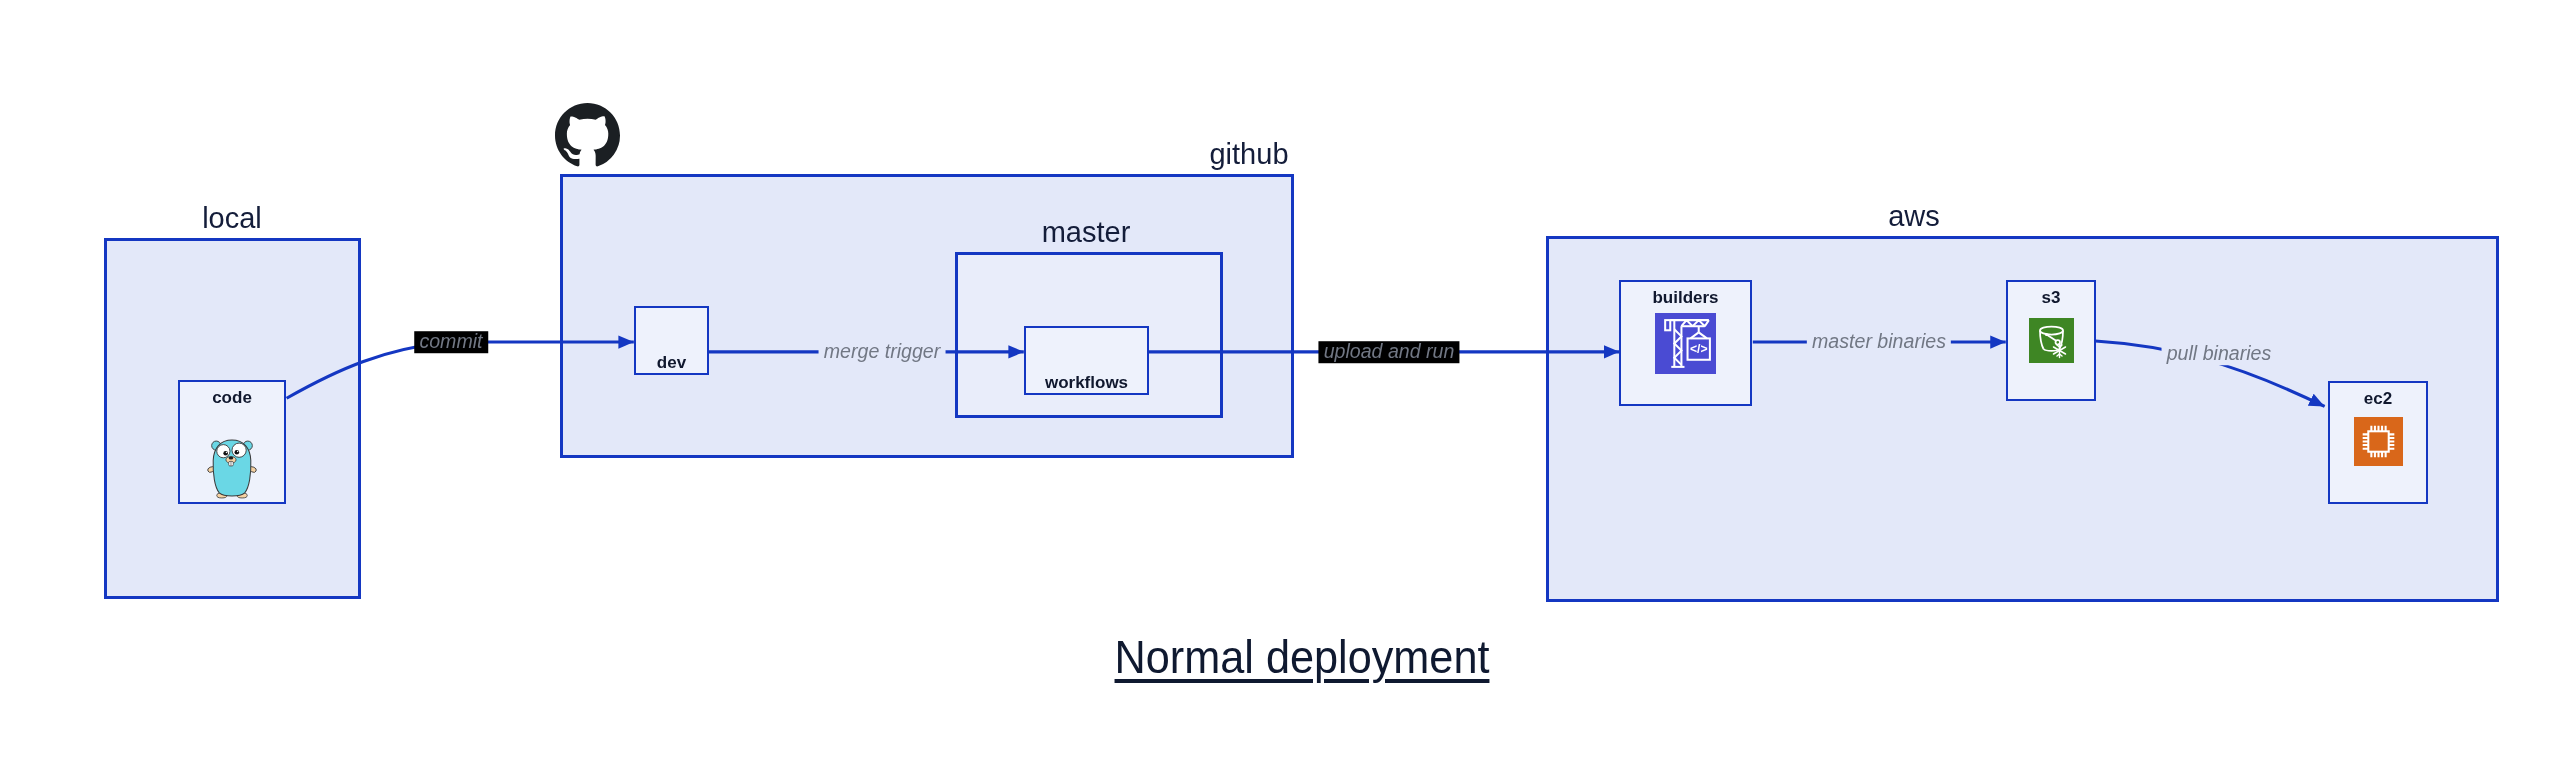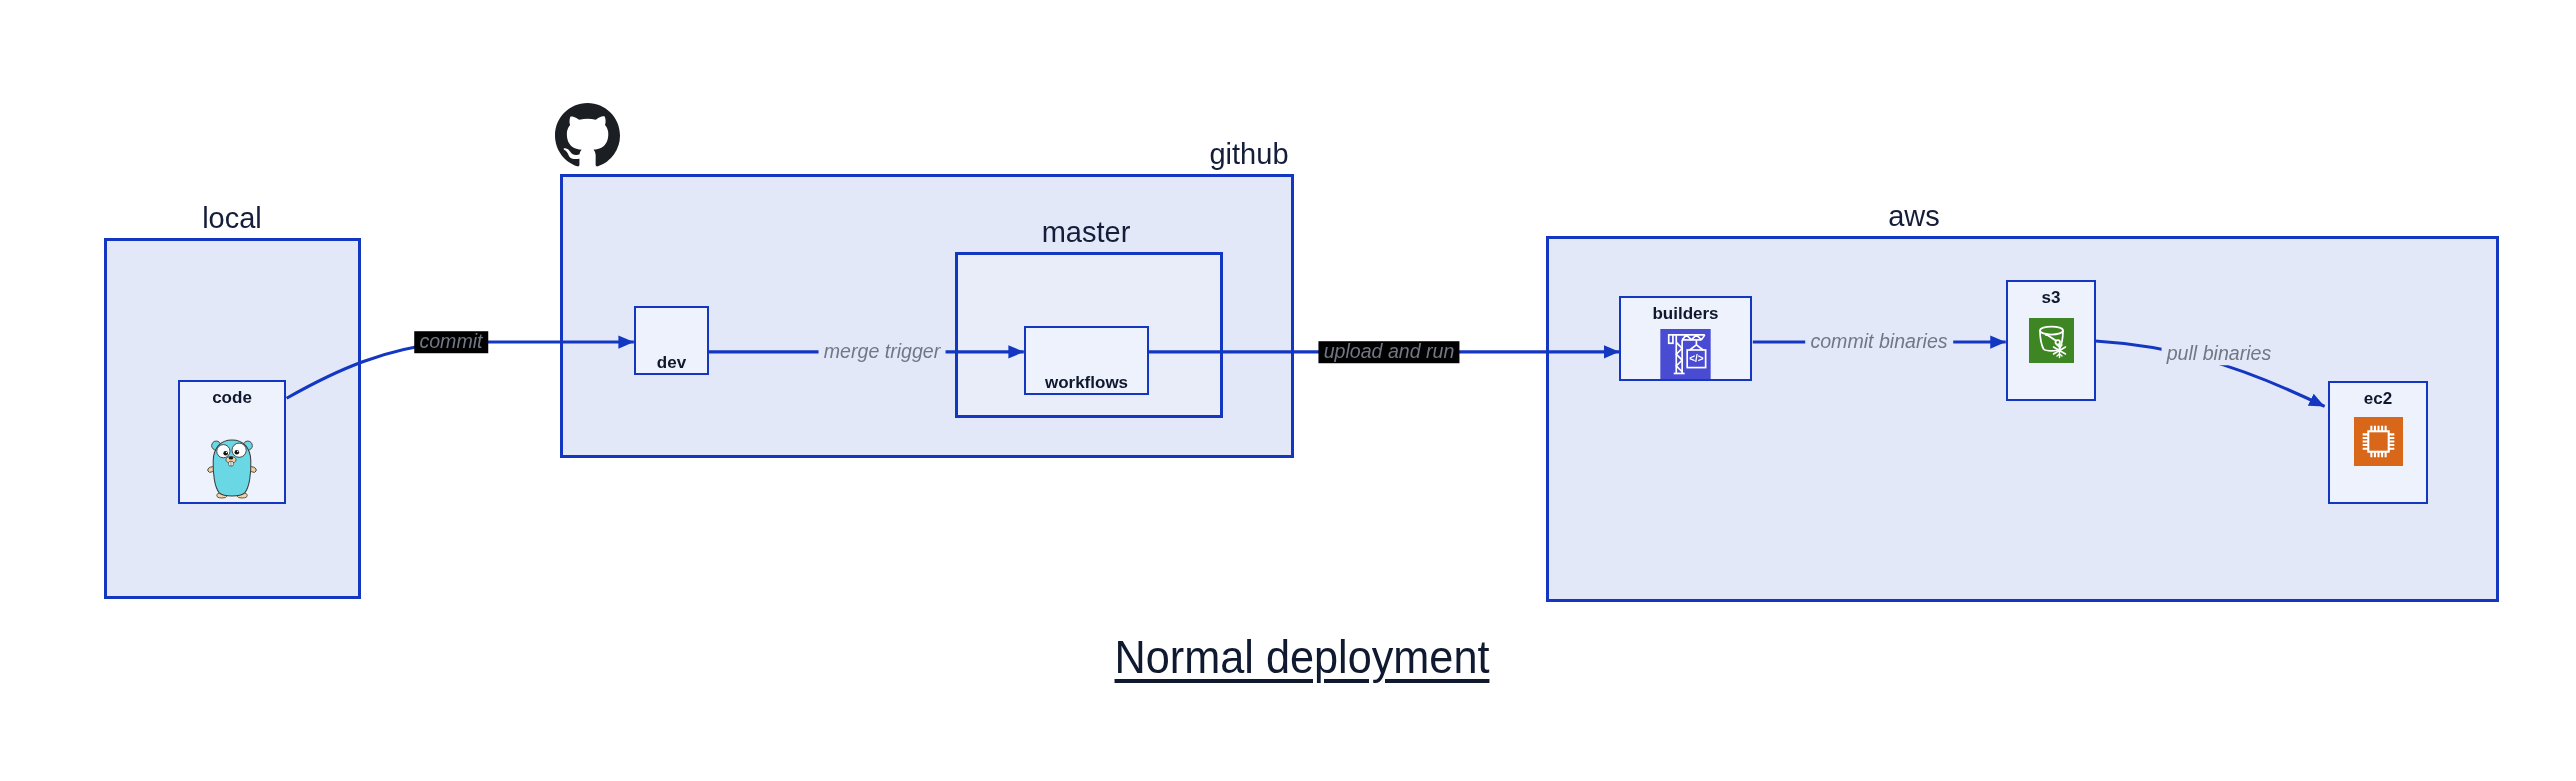--- a/index.html
+++ b/index.html
@@ -71,21 +71,21 @@
   </div>
 
   <div class="nbox center" style="left:634px;top:306px;width:75px;height:69px;">
     <div class="nlabel">dev</div>
   </div>
 
   <div class="nbox center" style="left:1024px;top:326px;width:125px;height:69px;">
     <div class="nlabel">workflows</div>
   </div>
 
-  <div class="nbox pad-top" style="left:1619px;top:296px;width:133px;height:85px;">
+  <div class="nbox pad-top" style="left:1619px;top:280px;width:133px;height:126px;">
     <div class="nlabel">builders</div>
     <svg class="iconsvg" style="margin-top:4.1px;" width="61" height="61" viewBox="0 0 120 120">
       <rect width="120" height="120" fill="#4a4bd3"></rect>
       <g stroke="#ffffff" stroke-width="4" fill="none">
         <rect x="20" y="14" width="10" height="20"></rect>
         <path d="M38,14 V106"></path>
         <path d="M52,26 V106"></path>
         <path d="M32,106 H58"></path>
         <path d="M38,32 L52,46 L38,60 L52,74 L38,88 L52,102"></path>
         <path d="M30,14 H106"></path>
@@ -147,19 +147,19 @@
       <path d="M1375,683 H1987" marker-end="url(#ah)"></path>
       <path d="M2229,683 H3143" marker-end="url(#ah)"></path>
       <path d="M3402,664 H3893" marker-end="url(#ah)"></path>
       <path d="M4067,662 C4210,671 4335,703 4512,789" marker-end="url(#ah)"></path>
     </g>
   </svg>
 
   <div class="elabel bg-white" style="left:451px;top:342px;">commit</div>
   <div class="elabel bg-lav" style="left:866px;top:352px;margin-left:16px;">merge trigger</div>
   <div class="elabel bg-white" style="left:1389px;top:352px;">upload and run</div>
-  <div class="elabel bg-lav" style="left:1879px;top:342px;">commit binaries</div>
+  <div class="elabel bg-lav" style="left:1879px;top:342px;">master binaries</div>
   <div class="elabel bg-lav" style="left:2219px;top:354px;">pull binaries</div>
 
   <div class="title">Normal deployment</div>
 
 </div>
 
 
 </body></html>

